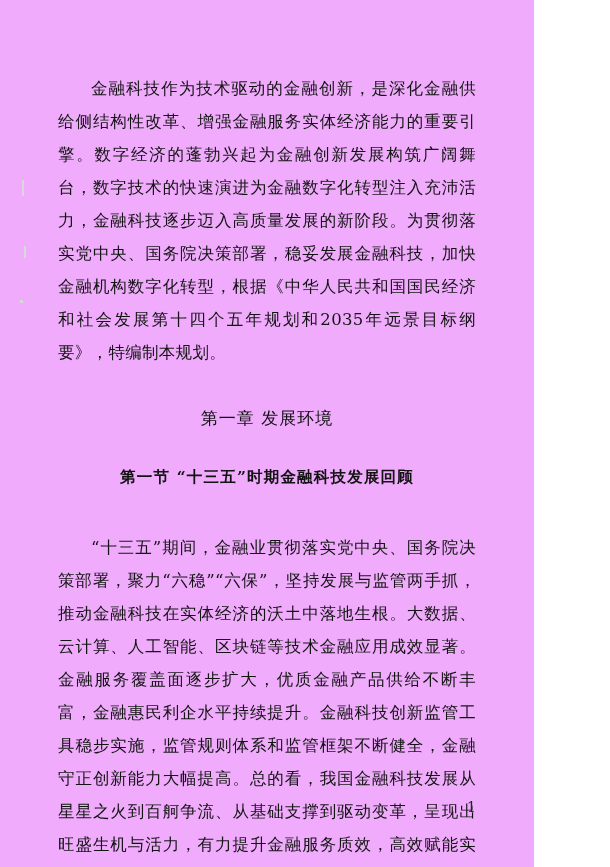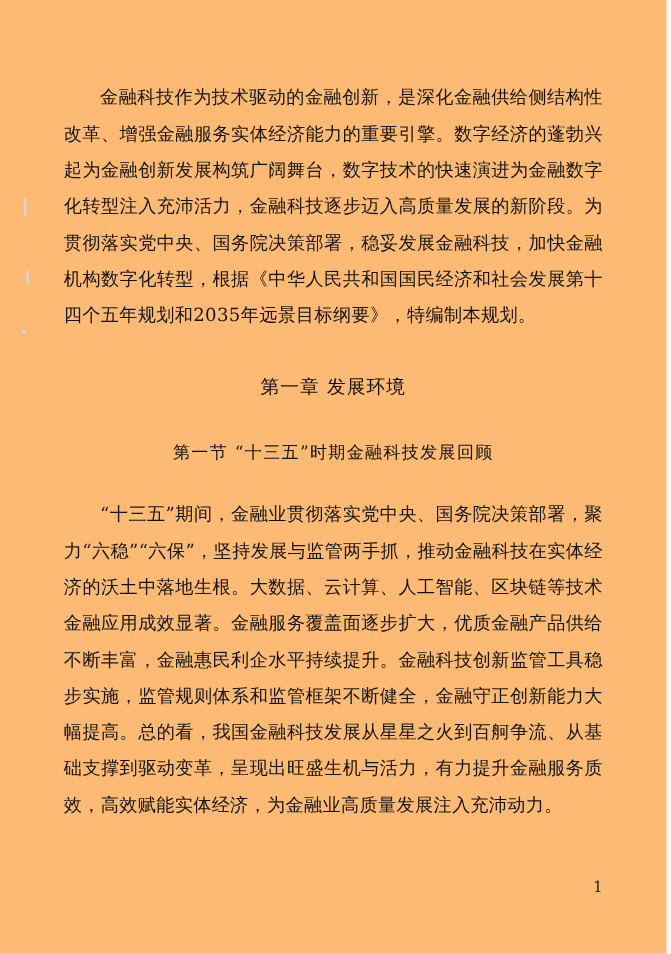--- a/index.html
+++ b/index.html
@@ -9,25 +9,25 @@
   body {
     width: 610px;
     height: 867px;
     background: #ffffff;
     font-family: "DejaVu Serif", serif;
     color: #111111;
     overflow: hidden;
   }
   .page {
     position: relative;
-    width: 606px;
+    width: 534px;
     height: 867px;
     box-sizing: border-box;
     padding: 72px 58px 40px 58px;
-    background: #fdba74;
+    background: #f0abfc;
   }
   .body-text {
     font-size: 16.5px;
     line-height: 33px;
     text-align: justify;
     text-justify: inter-ideograph;
     letter-spacing: 0.3px;
     color: #141414;
   }
   .para {
@@ -39,24 +39,24 @@
     font-size: 17px;
     font-weight: normal;
     line-height: 30px;
     letter-spacing: 1px;
     margin: 34px 0 30px 0;
     color: #0f0f0f;
   }
   .section-heading {
     text-align: center;
     font-size: 15.5px;
-    font-weight: normal;
+    font-weight: bold;
     line-height: 28px;
     letter-spacing: 1.2px;
-    margin: 4px 0 26px 0;
+    margin: 4px 0 40px 0;
     color: #121212;
   }
   .page-number {
     position: absolute;
     right: 58px;
     bottom: 52px;
     font-size: 14px;
     color: #222222;
     font-family: "DejaVu Serif", serif;
   }

